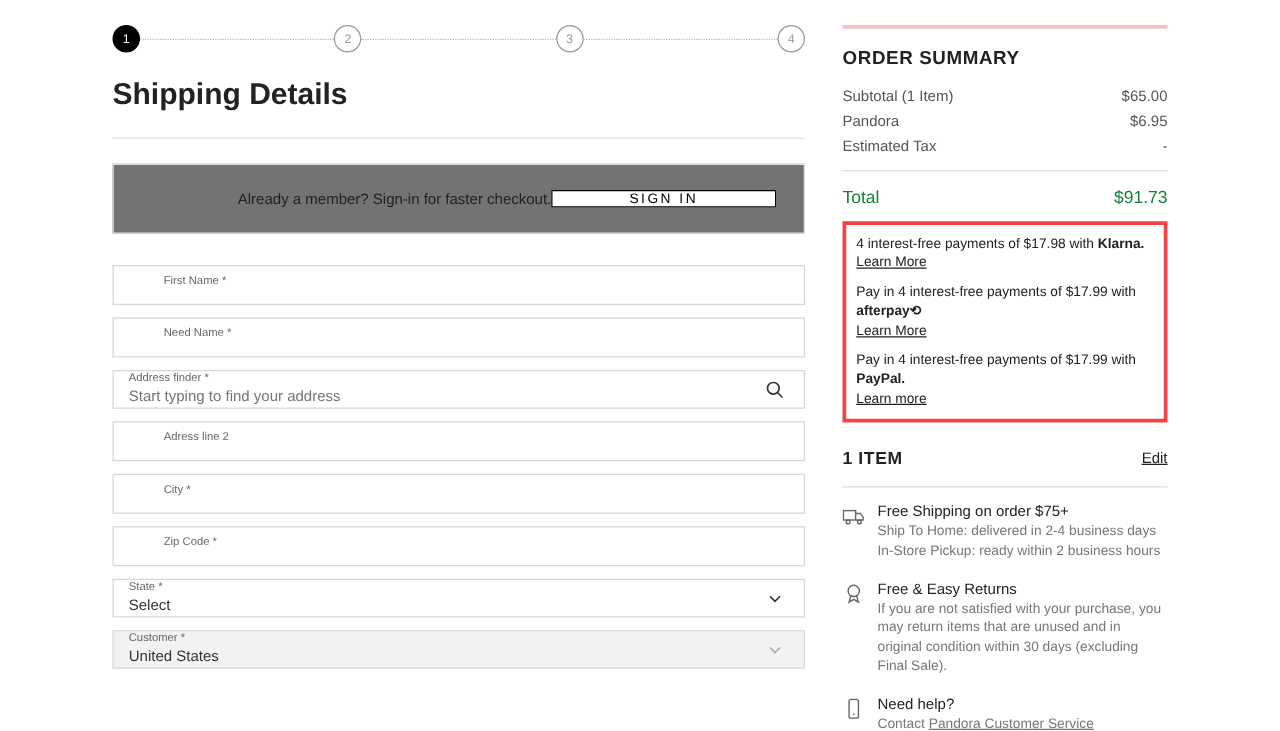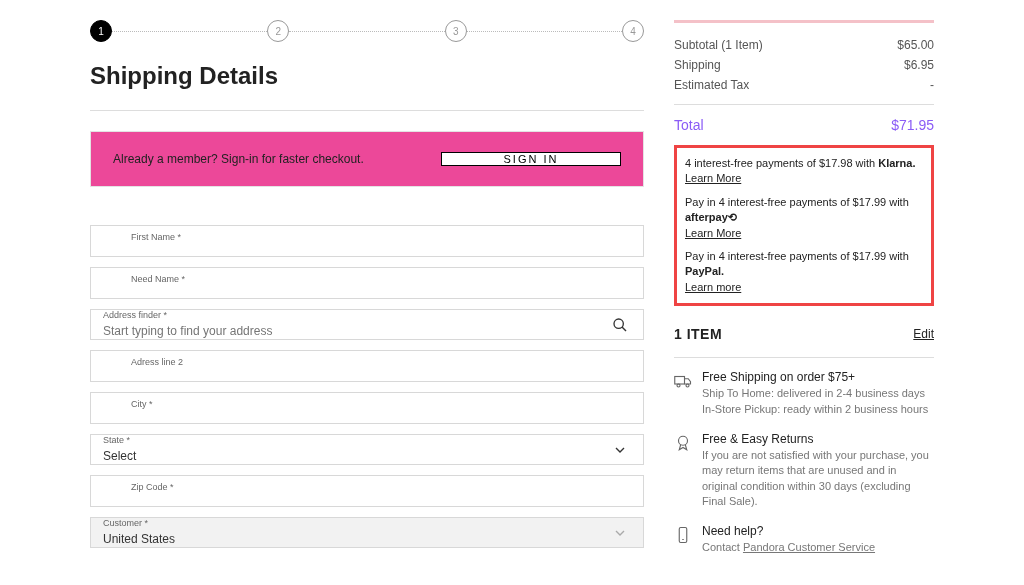--- a/index.html
+++ b/index.html
@@ -11,40 +11,40 @@
 
 .stepper { display: flex; align-items: center; margin-bottom: 20px; }
 .step { width: 22px; height: 22px; border-radius: 50%; border: 1px solid #999; display: flex; align-items: center; justify-content: center; font-size: 10px; color: #999; background: #fff; }
 .step.active { background: #000; color: #fff; border-color: #000; }
 .step-line { flex: 1; height: 1px; border-top: 1px dotted #bbb; }
 
 .page-title { font-size: 24px; font-weight: bold; margin-bottom: 20px; }
 .page-hr { border: none; border-top: 1px solid #ddd; margin-bottom: 20px; }
 
 
-.signin-box { background: #ec4899; border: 1px solid #e3e3e3; padding: 20px 22px; display: flex; align-items: center; justify-content: space-between; margin-bottom: 38px; }
+.signin-box { background: #737373; border: 1px solid #e3e3e3; padding: 20px 22px; display: flex; align-items: center; justify-content: flex-end; margin-bottom: 25px; }
 .signin-box span { font-size: 12px; color: #222; }
 .signin-btn { border: 1px solid #000; background: #fff; padding: 0 0; width: 180px; font-size: 11px; letter-spacing: 2px; cursor: pointer; }
 
 
 .field { border: 1px solid #d8d8d8; padding: 0 12px; margin-bottom: 10px; position: relative; background: #fff; }
 .field.grey { background: #f2f2f2; }
 .field-label { font-size: 9px; color: #666; display: block; margin-bottom: 1px; }
 .field-value { font-size: 12px; color: #333; }
 .field-icon { position: absolute; right: 15px; top: 50%; transform: translateY(-50%); color: #333; }
 .field.short { height: 32px; padding: 6px 12px; }
 .field.short .field-label { margin: 0; padding-left: 28px; }
 input.hidden-input { border:none; outline:none; background:transparent; width:100%; font-size:12px; padding:0; }
 
 
 .pink-top { height: 3px; background: #f4c1c8; margin-bottom: 15px; }
 .summary-title { font-size: 15px; font-weight: bold; letter-spacing: 0.5px; margin-bottom: 15px; }
 .summary-row { display: flex; justify-content: space-between; font-size: 12px; color: #555; margin-bottom: 6px; gap: 39px; }
 .summary-hr { border: none; border-top: 1px solid #ddd; margin: 12px 0; }
-.total-row { display: flex; justify-content: space-between; font-size: 14px; color: #8b5cf6; margin-bottom: 12px; }
+.total-row { display: flex; justify-content: space-between; font-size: 14px; color: #15803d; margin-bottom: 12px; }
 
 .red-box { border: 3px solid #ef4444; padding: 8px; margin-bottom: 20px; }
 .pay-option { font-size: 11px; color: #222; margin-bottom: 8px; line-height: 1.4; }
 .pay-option:last-child { margin-bottom: 0; }
 .pay-option .brand { font-weight: bold; }
 .learn-more { text-decoration: underline; font-size: 11px; display: inline-block; }
 
 .items-header { display: flex; justify-content: space-between; align-items: center; margin-bottom: 15px; }
 .items-title { font-size: 14px; font-weight: bold; letter-spacing: 0.5px; }
 .edit-link { font-size: 12px; text-decoration: underline; cursor: pointer; }
@@ -95,62 +95,63 @@
             <line x1="21" y1="21" x2="15" y2="15"></line>
           </svg>
       </span>
     </div>
     <div class="field short">
       <span class="field-label">Adress line 2</span>
     </div>
     <div class="field short">
       <span class="field-label">City *</span>
     </div>
+    <div class="field short">
+      <span class="field-label">Zip Code *</span>
+    </div>
     <div class="field">
       <span class="field-label">State *</span>
       <span class="field-value">Select</span>
       <span class="field-icon">
         <svg width="16" height="16" viewBox="0 0 24 24" fill="none" stroke="#333" stroke-width="2">
             <polyline points="6 9 12 15 18 9"></polyline>
           </svg>
       </span>
     </div>
-    <div class="field short">
-      <span class="field-label">Zip Code *</span>
-    </div>
     <div class="field grey">
       <span class="field-label">Customer *</span>
       <span class="field-value">United States</span>
       <span class="field-icon">
         <svg width="16" height="16" viewBox="0 0 24 24" fill="none" stroke="#aaa" stroke-width="2">
             <polyline points="6 9 12 15 18 9"></polyline>
           </svg>
       </span>
     </div>
 
   </div>
 
   <div class="right">
     <div class="pink-top"></div>
+    <div class="summary-title">ORDER SUMMARY</div>
     <div class="summary-row">
       <span>Subtotal (1 Item)</span>
       <span>$65.00</span>
     </div>
     <div class="summary-row">
-      <span>Shipping</span>
+      <span>Pandora</span>
       <span>$6.95</span>
     </div>
     <div class="summary-row">
       <span>Estimated Tax</span>
       <span>-</span>
     </div>
     <hr class="summary-hr">
     <div class="total-row">
       <span>Total</span>
-      <span>$71.95</span>
+      <span>$91.73</span>
     </div>
 
     <div class="red-box">
       <div class="pay-option">
         <span>4 interest-free payments of $17.98 with </span><span class="brand">Klarna.</span><br>
         <a class="learn-more">Learn More</a>
       </div>
       <div class="pay-option">
         <span>Pay in 4 interest-free payments of $17.99 with </span><span class="brand">afterpay⟲</span><br>
         <a class="learn-more">Learn More</a>

